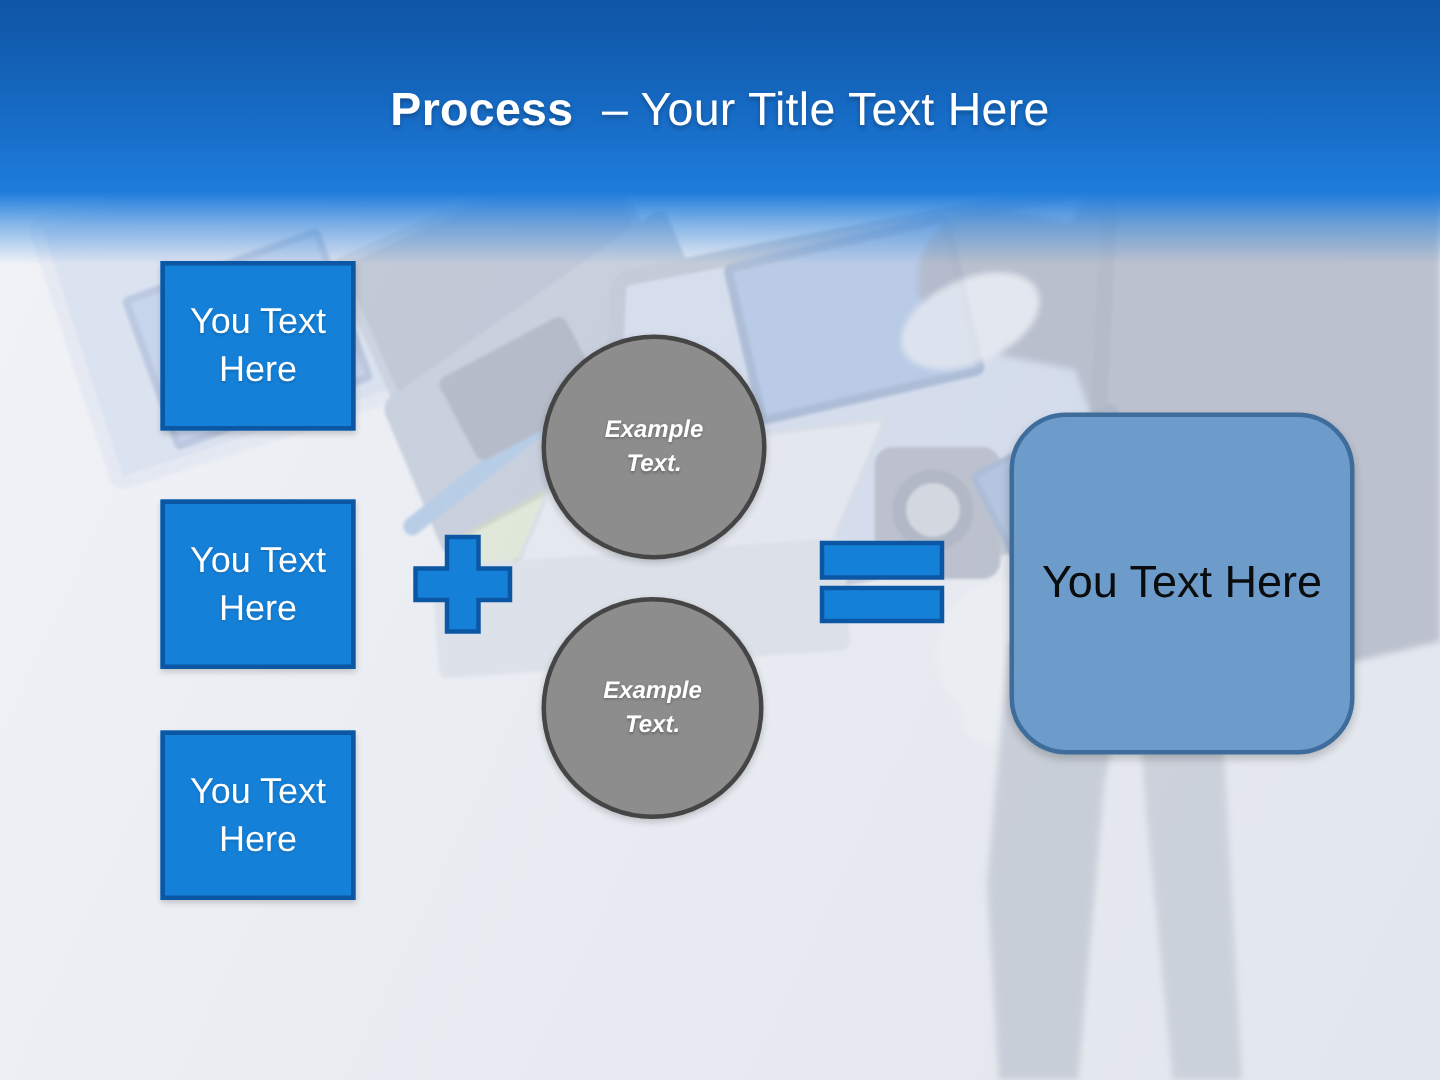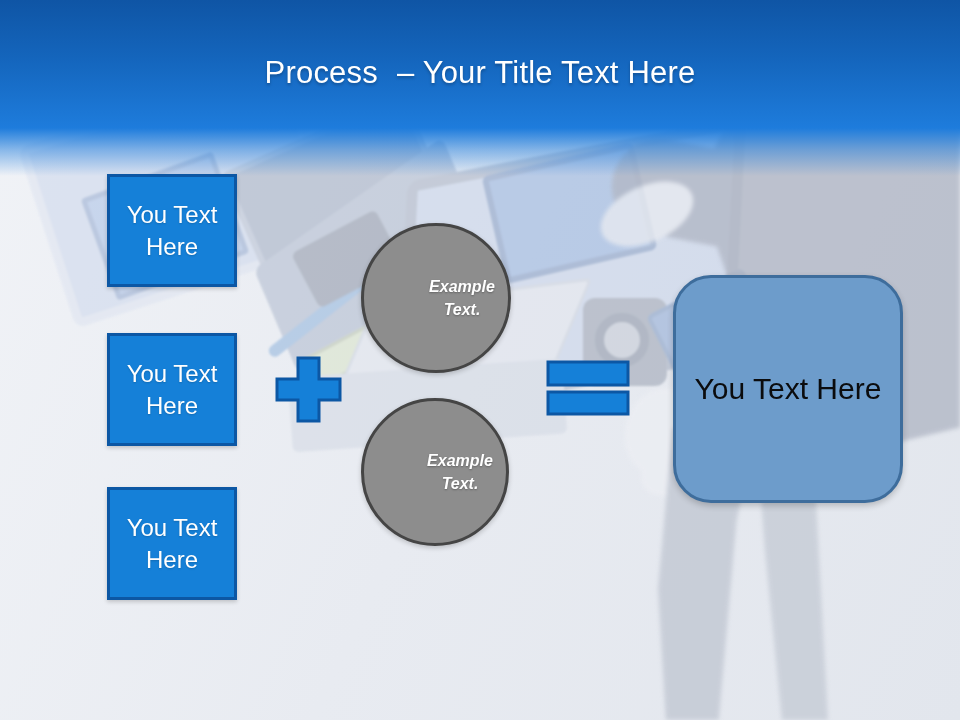--- a/index.html
+++ b/index.html
@@ -38,35 +38,35 @@
              clip-path:polygon(0 0,78% 0,100% 100%,36% 100%,12% 40%);}
 
   
   .header{position:absolute;left:0;top:0;width:960px;height:128px;z-index:3;
           background:linear-gradient(180deg,var(--header-top,#0F55A5) 0%,var(--header-mid,#1465BC) 45%,var(--header-bottom,#1E7CDC) 100%);
           display:flex;align-items:center;justify-content:center;}
   .header-fade{position:absolute;left:0;top:128px;width:960px;height:48px;z-index:2;
           background:linear-gradient(180deg,rgba(30,124,220,1) 0%,rgba(30,124,220,.5) 45%,rgba(30,124,220,0) 100%);}
   .title{color:var(--title-color,#fff);font-size:31px;font-weight:400;letter-spacing:.2px;
          text-shadow:0 2px 3px rgba(0,0,0,.25);margin:0;padding-top:18px;}
-  .title .t-bold{font-weight:400;}
+  .title .t-bold{font-weight:700;}
   .title .t-rest{margin-left:19px;}
 
   
   .diagram{position:absolute;inset:0;z-index:5;}
   .box{position:absolute;left:107px;width:130px;height:113px;
        background:var(--accent-blue,#1580D8);border:3px solid var(--accent-border,#0C57A4);
        display:flex;align-items:center;justify-content:center;text-align:center;
        color:#fff;font-size:24px;line-height:1.32;box-shadow:0 2px 4px rgba(0,0,0,.18);
        text-shadow:0 1px 2px rgba(0,0,0,.18);}
   .box-1{top:174px;} .box-2{top:333px;} .box-3{top:487px;}
   .box .lbl{width:104px;}
   .circle{position:absolute;width:150px;height:150px;border-radius:50%;
           background:var(--gray-fill,#8D8D8D);border:3px solid var(--gray-border,#454545);
-          display:flex;align-items:center;justify-content:flex-end;text-align:center;
+          display:flex;align-items:center;justify-content:center;text-align:center;
           color:#fff;font-size:16px;font-weight:700;font-style:italic;line-height:1.45;
           text-shadow:0 1px 2px rgba(0,0,0,.3);box-shadow:0 2px 5px rgba(0,0,0,.2);}
   .circle-1{left:361px;top:223px;} .circle-2{left:361px;top:398px;width:148px;height:148px;}
   .circle .lbl{width:92px;}
   .op{position:absolute;}
   .op-plus{left:274px;top:355px;}
   .op-equals{left:545px;top:358px;}
   .op-shape{fill:var(--accent-blue,#1580D8);stroke:var(--accent-border,#0C57A4);stroke-width:3;}
   .result{position:absolute;left:673px;top:275px;width:230px;height:228px;border-radius:38px;
           background:var(--result-fill,#6D9CCB);border:3px solid var(--result-border,#3E6D9C);

